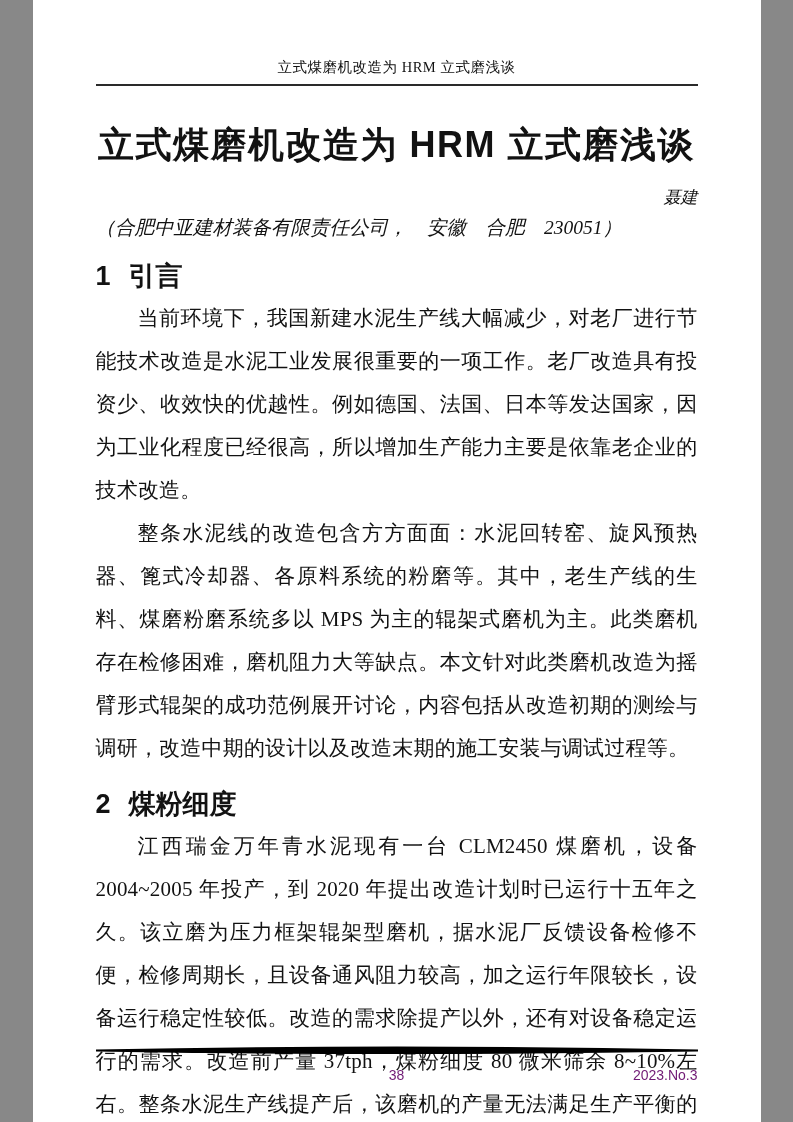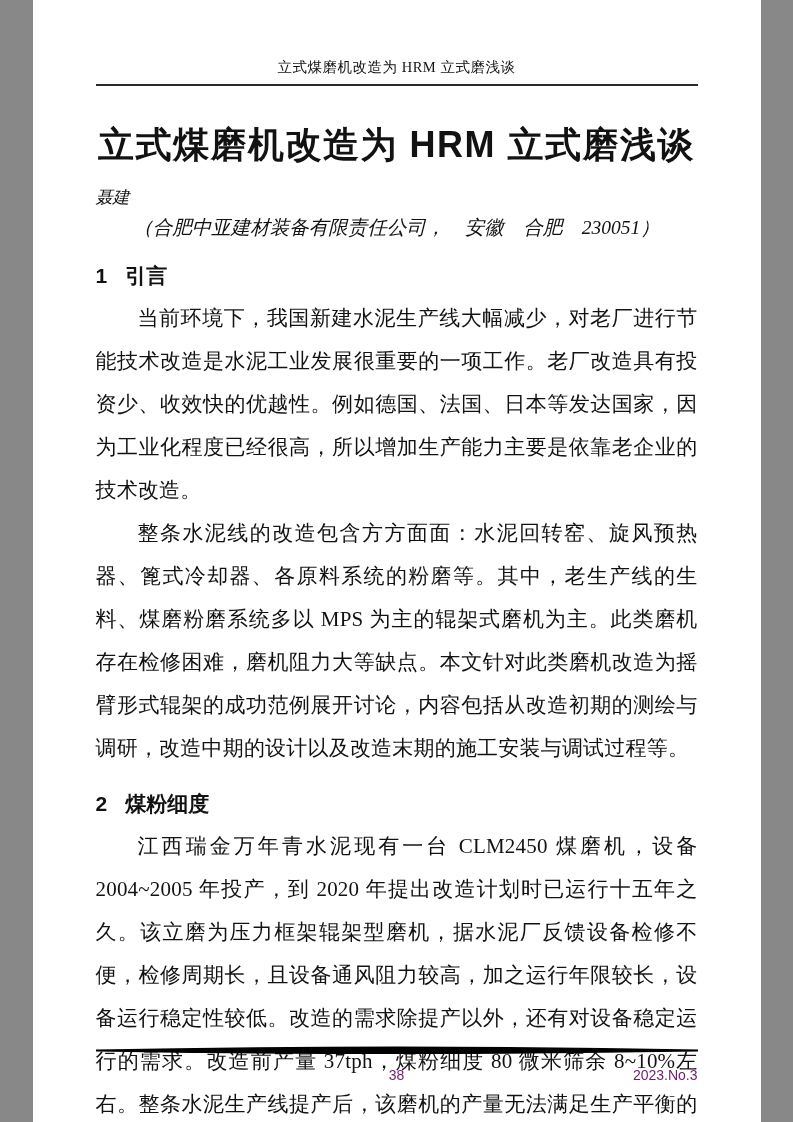--- a/index.html
+++ b/index.html
@@ -43,37 +43,37 @@
     margin-top: 36px;
     text-align: center;
     font-size: 36px;
     font-weight: bold;
     letter-spacing: 1.5px;
     line-height: 46px;
     font-family: "Liberation Sans", "DejaVu Sans", sans-serif;
   }
   .doc-author {
     margin-top: 18px;
-    text-align: left;
+    text-align: right;
     font-size: 17px;
     line-height: 24px;
     font-style: italic;
   }
   .doc-affiliation {
     margin-top: 4px;
-    text-align: center;
+    text-align: left;
     font-size: 19.5px;
     line-height: 28px;
     font-style: italic;
   }
   
   .section-heading {
     margin-top: 19px;
     margin-bottom: 6px;
-    font-size: 21px;
+    font-size: 27px;
     font-weight: bold;
     line-height: 30px;
     font-family: "Liberation Sans", "DejaVu Sans", sans-serif;
   }
   .section-heading .num {
     display: inline-block;
     margin-right: 18px;
   }
   .para {
     margin: 0;

